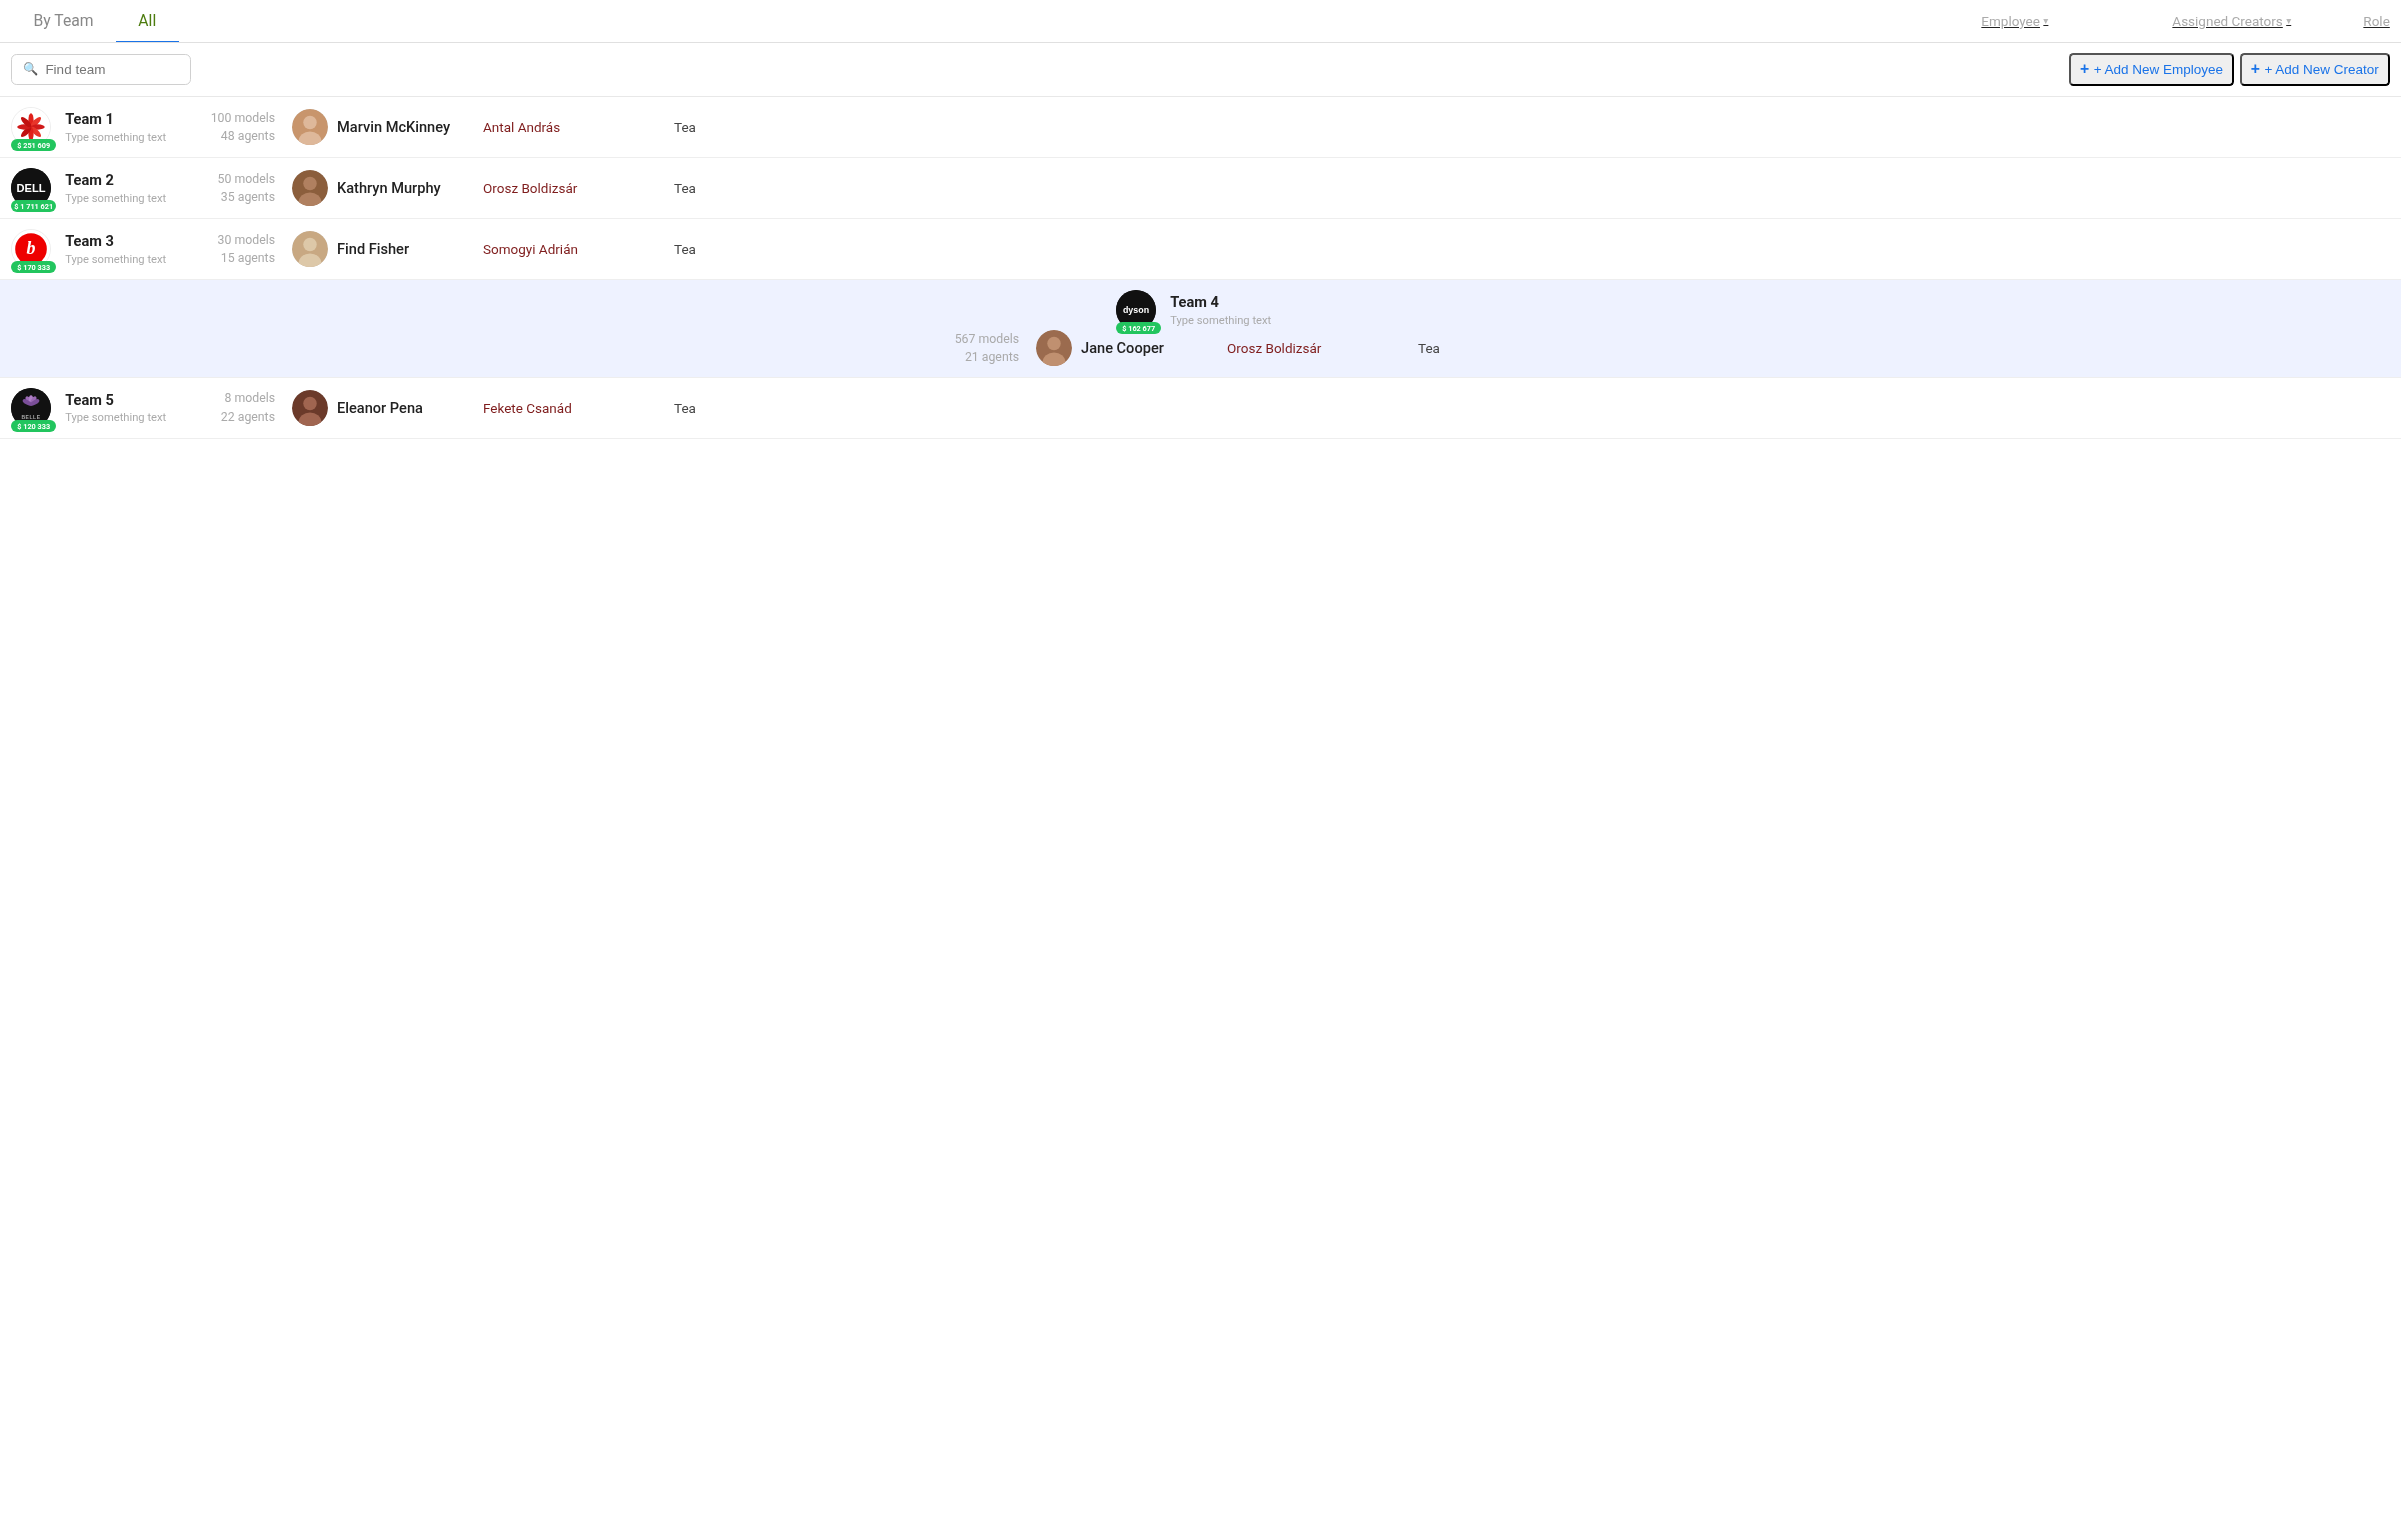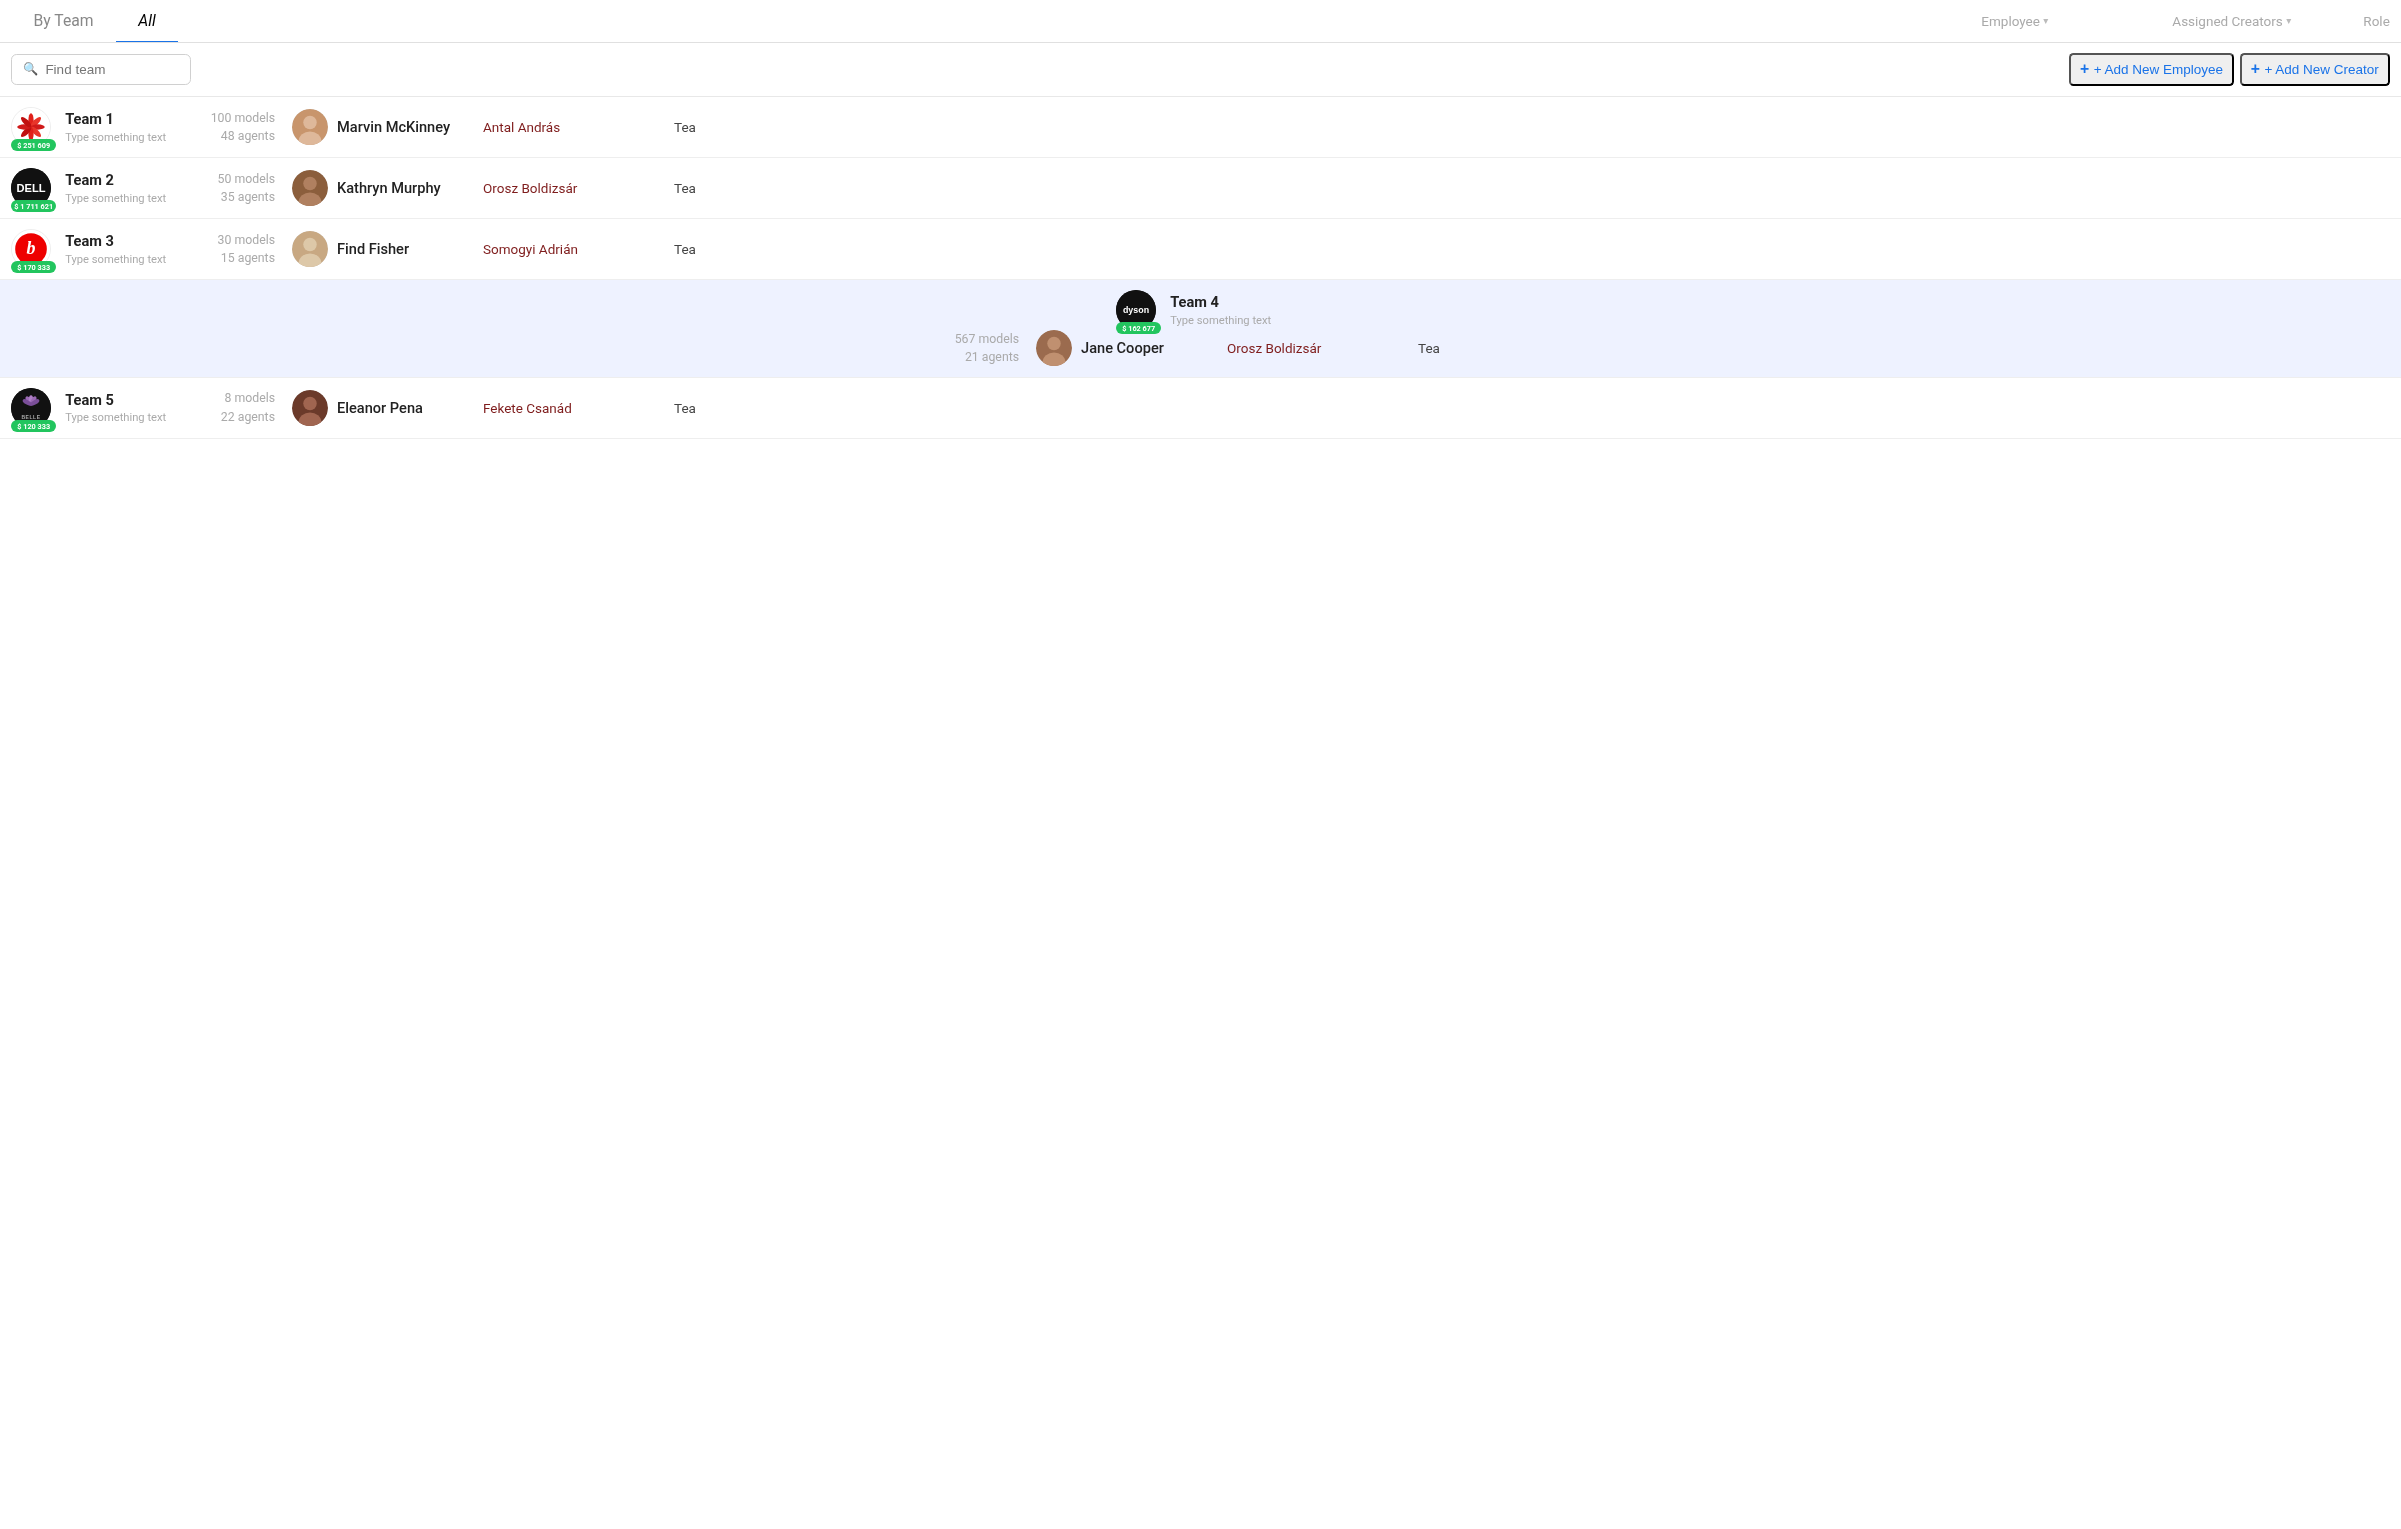--- a/index.html
+++ b/index.html
@@ -19,23 +19,22 @@
     }
     .tab {
       padding: 11.2px 22.4px;
       font-size: 15.7px;
       color: #888;
       cursor: pointer;
       border-bottom: 1.7px solid transparent;
       margin-bottom: -0.6px;
     }
     .tab.active {
-      color: #000000;
+      color: #4d7c0f;
       border-bottom: 1.7px solid #1a73e8;
-      font-style: italic;
     }
     .col-header {
       font-size: 13.5px;
       color: #aaa;
       display: flex;
       align-items: center;
       gap: 3.4px;
       cursor: pointer;
     }
     .col-header .arrow {
@@ -212,21 +211,21 @@
     .logo-dyson { background: #111; }
     .logo-belle { background: #111; }
   </style>
 </head>
 <body>
 
 <div class="tabs">
   <div class="tab">By Team</div>
   <div class="tab active">All</div>
 
-  <div style="margin-left: auto; display:flex; align-items:center; gap: 0;">
+  <div style="margin-left: auto; display:flex; align-items:center; gap: 0; text-decoration: underline;">
     <div class="col-header col-employee">
       <span>Employee</span>
       <span class="arrow">▾</span>
     </div>
     <div class="col-header col-creators">
       <span>Assigned Creators</span>
       <span class="arrow">▾</span>
     </div>
     <div class="col-header col-role">
       <span>Role</span>

